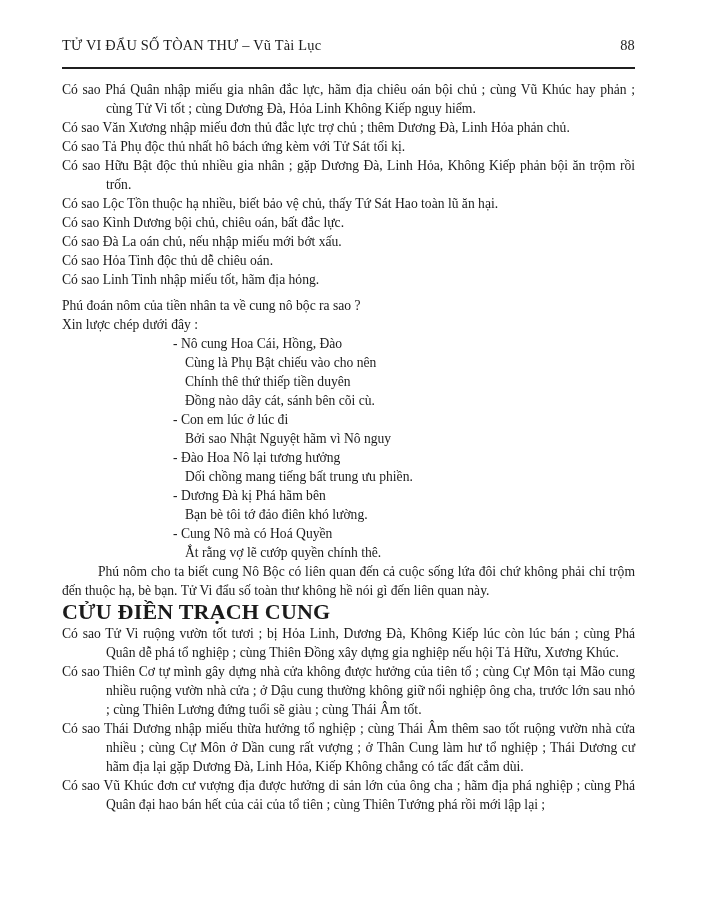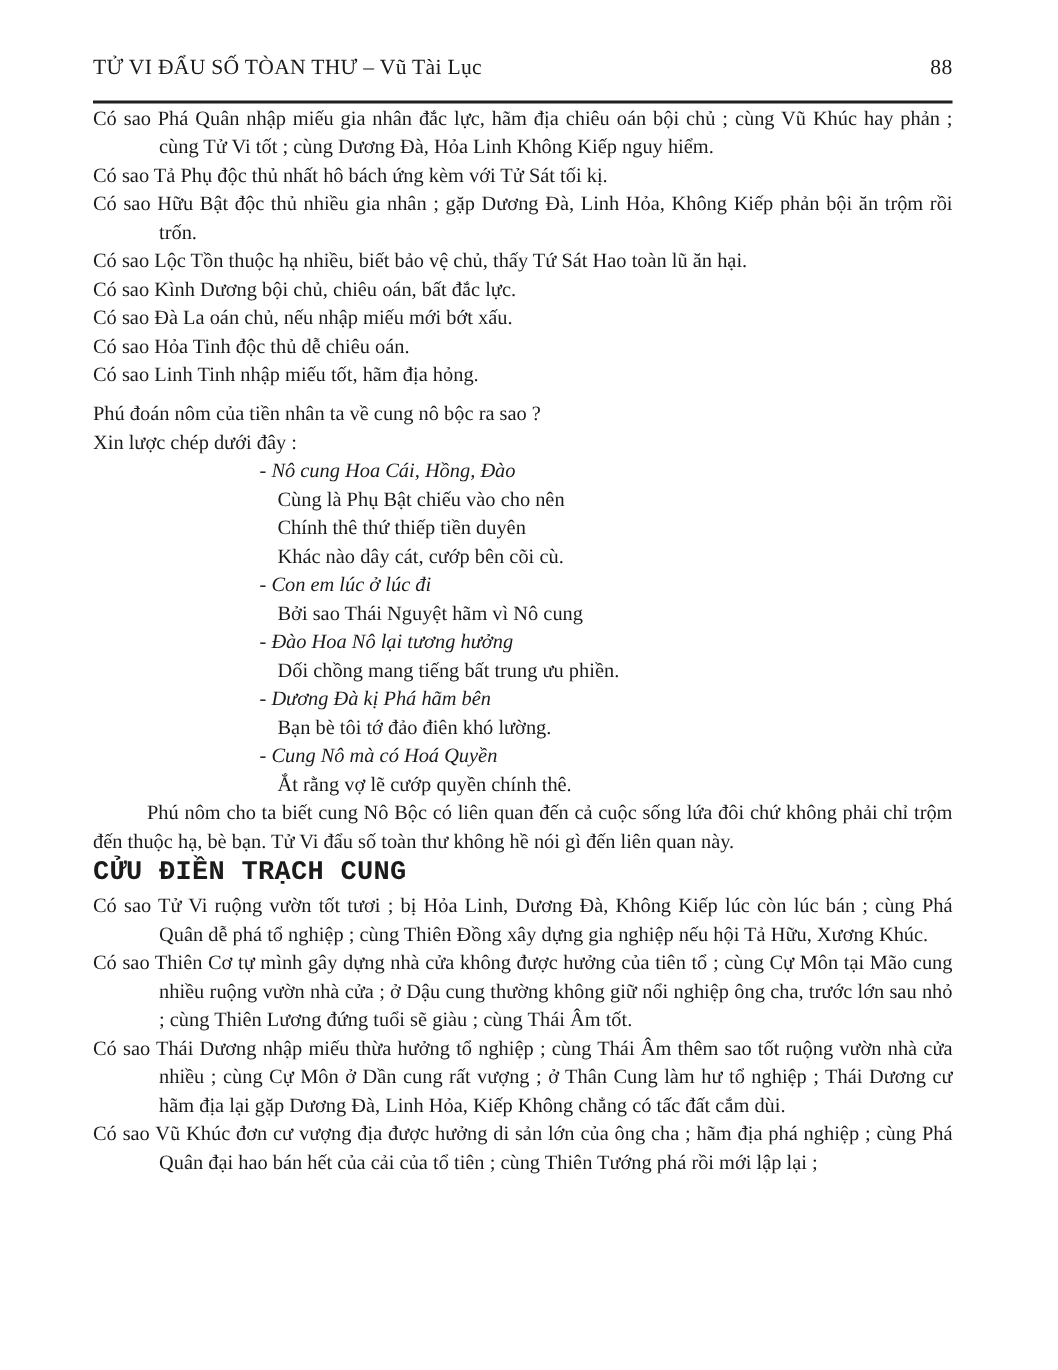--- a/index.html
+++ b/index.html
@@ -16,81 +16,81 @@
     overflow:hidden;
   }
   .header-row {
     display:flex; justify-content:space-between; align-items:baseline;
     font-size:14.4px; line-height:17px; letter-spacing:0.2px;
   }
   .rule {
     border-top:2px solid #1f1f1f;
     margin-top:13px;
   }
-  .body { }
+  .body { margin-top:11px; }
   .para {
     text-align:justify;
     padding-left:44px;
     text-indent:-44px;
   }
   .gap { height:7px; }
   .intro-line { text-align:left; }
   .poem-line { text-align:left; }
-  .poem-line.dash { margin-left:111px;font-style:italic; }
+  .poem-line.dash { margin-left:111px; }
   .poem-line.cont { margin-left:123px; }
   .closing {
     text-align:justify;
     text-indent:36px;
   }
   .section-heading {
     font-weight:bold;
-    font-size:18px;
+    font-size:22px;
     line-height:24px;
     letter-spacing:0.2px;
-    font-family:Liberation Mono, monospace;
   }
 </style>
 </head>
 <body>
 
 <div class="page">
 
   <div class="header-row">
     <span>TỬ VI ĐẨU SỐ TÒAN THƯ – Vũ Tài Lục</span>
     <span>88</span>
   </div>
 
   <div class="rule"></div>
 
   <div class="body">
 
     <div class="para">Có sao Phá Quân nhập miếu gia nhân đắc lực, hãm địa chiêu oán bội chủ ; cùng Vũ Khúc hay phản ; cùng Tử Vi tốt ; cùng Dương Đà, Hỏa Linh Không Kiếp nguy hiểm.</div>
+    <div class="para">Có sao Văn Xương nhập miếu đơn thủ đắc lực trợ chủ ; thêm Dương Đà, Linh Hỏa phản chủ.</div>
     <div class="para">Có sao Tả Phụ độc thủ nhất hô bách ứng kèm với Tử Sát tối kị.</div>
     <div class="para">Có sao Hữu Bật độc thủ nhiều gia nhân ; gặp Dương Đà, Linh Hỏa, Không Kiếp phản bội ăn trộm rồi trốn.</div>
     <div class="para">Có sao Lộc Tồn thuộc hạ nhiều, biết bảo vệ chủ, thấy Tứ Sát Hao toàn lũ ăn hại.</div>
     <div class="para">Có sao Kình Dương bội chủ, chiêu oán, bất đắc lực.</div>
     <div class="para">Có sao Đà La oán chủ, nếu nhập miếu mới bớt xấu.</div>
     <div class="para">Có sao Hỏa Tinh độc thủ dễ chiêu oán.</div>
     <div class="para">Có sao Linh Tinh nhập miếu tốt, hãm địa hỏng.</div>
 
     <div class="gap"></div>
 
     <div class="intro-line">Phú đoán nôm của tiền nhân ta về cung nô bộc ra sao ?</div>
     <div class="intro-line">Xin lược chép dưới đây :</div>
 
     <div>
       <div>
         <div class="poem-line dash">- Nô cung Hoa Cái, Hồng, Đào</div>
         <div class="poem-line cont">Cùng là Phụ Bật chiếu vào cho nên</div>
         <div class="poem-line cont">Chính thê thứ thiếp tiền duyên</div>
-        <div class="poem-line cont">Khác nào dây cát, cướp bên cõi cù.</div>
+        <div class="poem-line cont">Đồng nào dây cát, sánh bên cõi cù.</div>
       </div>
       <div>
         <div class="poem-line dash">- Con em lúc ở lúc đi</div>
-        <div class="poem-line cont">Bởi sao Thái Nguyệt hãm vì Nô cung</div>
+        <div class="poem-line cont">Bởi sao Nhật Nguyệt hãm vì Nô nguy</div>
       </div>
       <div>
         <div class="poem-line dash">- Đào Hoa Nô lại tương hưởng</div>
         <div class="poem-line cont">Dối chồng mang tiếng bất trung ưu phiền.</div>
       </div>
       <div>
         <div class="poem-line dash">- Dương Đà kị Phá hãm bên</div>
         <div class="poem-line cont">Bạn bè tôi tớ đảo điên khó lường.</div>
       </div>
       <div>

